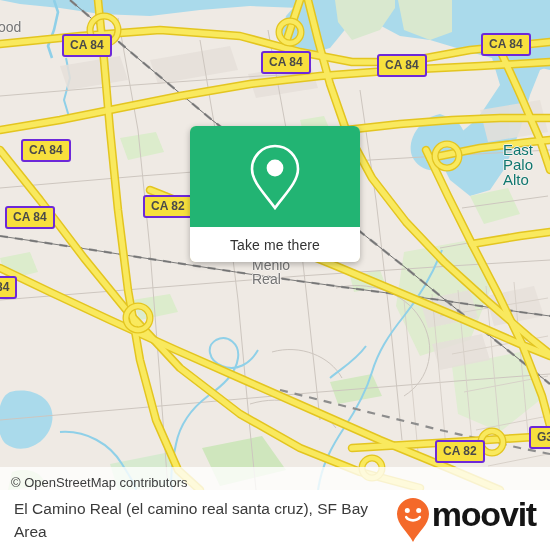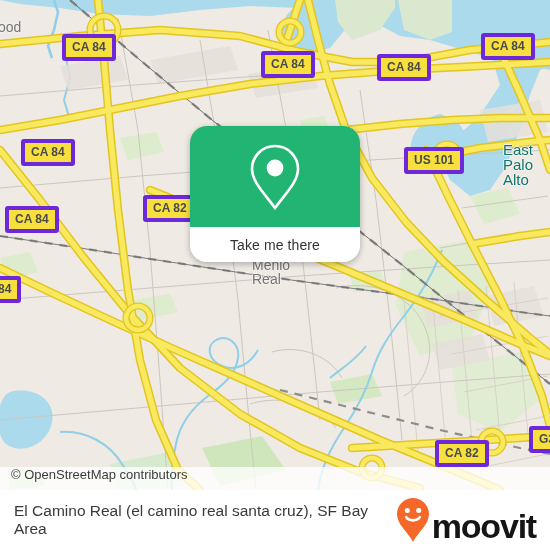--- a/index.html
+++ b/index.html
@@ -56,40 +56,40 @@
   .town-label {
     font-size: 14px;
     color: #747474;
     line-height: 14px;
   }
 
   
   .shield {
     position: absolute;
     background: #f7e03d;
-    border: 4px solid #6d28d9;
+    border: 2px solid #6d28d9;
     border-radius: 3px;
     color: #4a4a4a;
     font-size: 12px;
     font-weight: bold;
     line-height: 12px;
     padding: 3px 6px 4px 6px;
     font-family: "Liberation Sans", sans-serif;
     white-space: nowrap;
     box-sizing: border-box;
   }
 
   
   #place-card {
     position: absolute;
     left: 190px;
     top: 126px;
     width: 170px;
     height: 136px;
-    border-radius: 17px;
+    border-radius: 6px;
     overflow: hidden;
     box-shadow: 0 2px 6px rgba(0,0,0,.28);
     background: #fef9c3;
   }
   #card-top {
     height: 101px;
     background: #22b473;
     display: flex;
     align-items: center;
     justify-content: center;
@@ -110,21 +110,21 @@
 
   
   #attribution {
     position: absolute;
     left: 0;
     top: 467px;
     width: 550px;
     height: 23px;
     background: rgba(255,255,255,.78);
     display: flex;
-    align-items: flex-start;
+    align-items: flex-end;
     box-sizing: border-box;
     padding-left: 11px;
   }
   #attribution-text {
     font-size: 13px;
     color: #3c3c3c;
     font-family: "Liberation Sans", sans-serif;
   }
 
   
@@ -137,27 +137,27 @@
     background: #ffffff;
     display: flex;
     align-items: center;
     justify-content: space-between;
     box-sizing: border-box;
     padding: 0 14px 0 14px;
   }
   #footer-title {
     font-size: 15.5px;
     color: #3a3a3a;
-    line-height: 18px;
+    line-height: 23px;
     max-width: 380px;
     font-family: "Liberation Sans", sans-serif;
   }
   #brand {
     display: flex;
-    align-items: flex-end;
+    align-items: flex-start;
     gap: 2px;
     flex: 0 0 auto;
   }
   #brand-word {
     font-size: 34px;
     color: #151515;
     font-weight: bold;
     letter-spacing: -1.2px;
     line-height: 34px;
     font-family: "Liberation Sans", sans-serif;
@@ -331,21 +331,20 @@
 
     <div class="map-label town-label" style="left:-2px; top:20px;">ood</div>
 
     <div class="shield" style="left:62px; top:34px;">CA 84</div>
     <div class="shield" style="left:261px; top:51px;">CA 84</div>
     <div class="shield" style="left:377px; top:54px;">CA 84</div>
     <div class="shield" style="left:481px; top:33px;">CA 84</div>
     <div class="shield" style="left:21px; top:139px;">CA 84</div>
     <div class="shield" style="left:5px; top:206px;">CA 84</div>
     <div class="shield" style="left:143px; top:195px;">CA 82</div>
-    <div class="shield" style="left:404px; top:147px;">US 101</div>
     <div class="shield" style="left:-12px; top:276px;">84</div>
     <div class="shield" style="left:435px; top:440px;">CA 82</div>
     <div class="shield" style="left:529px; top:426px;">G3</div>
 
     <div id="place-card">
       <div id="card-top">
         <svg width="56" height="70" viewBox="0 0 56 70">
           <path d="M28,4 C15.3,4 5,14.3 5,27 C5,40 18,52 28,66 C38,52 51,40 51,27 C51,14.3 40.7,4 28,4 Z" fill="none" stroke="#ffffff" stroke-width="2.6"></path>
           <circle cx="28" cy="26" r="8.4" fill="#ffffff"></circle>
         </svg>

